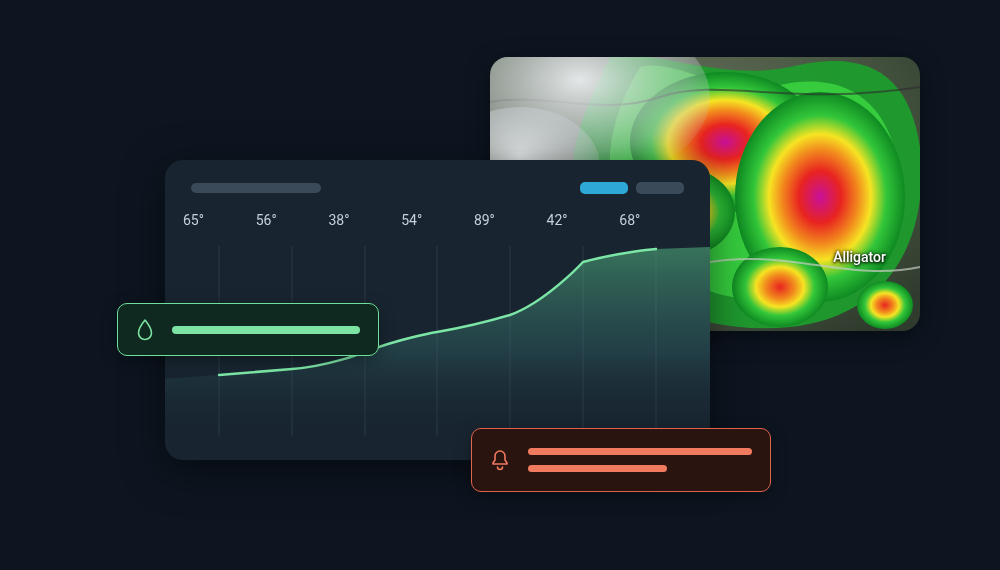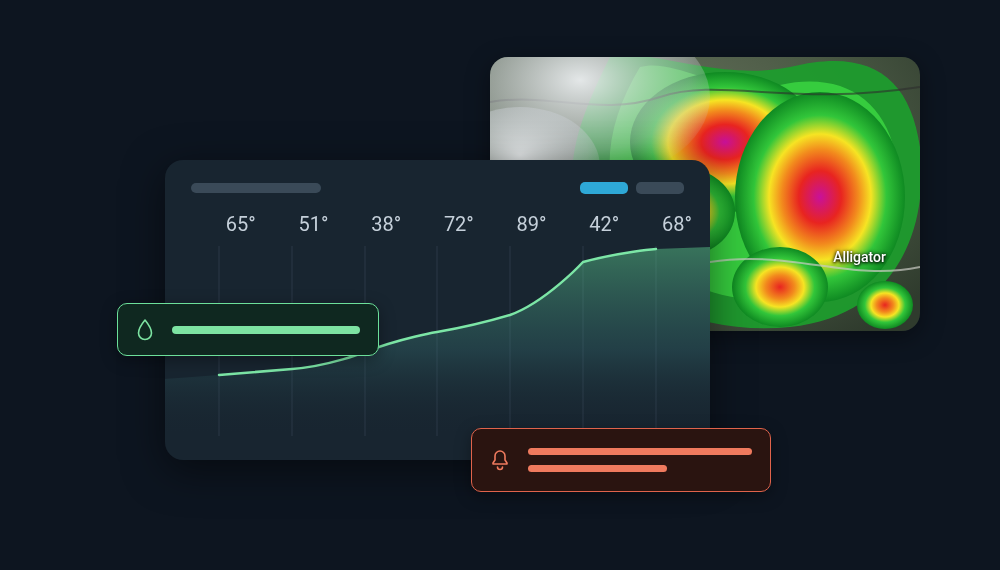--- a/index.html
+++ b/index.html
@@ -83,23 +83,23 @@
   .temps-row {
     position: absolute;
     top: 8px;
     left: 18px;
     right: 18px;
     display: flex;
     justify-content: space-between;
   }
   .temp {
     width: 14.28%;
-    text-align: right;
+    text-align: left;
     color: #c5d0da;
-    font-size: 20px;
+    font-size: 14px;
     font-weight: 400;
   }
 
   
   .humidity-card {
     position: absolute;
     top: 303px;
     left: 117px;
     width: 262px;
     height: 53px;
@@ -227,23 +227,23 @@
         <line x1="418" y1="42" x2="418" y2="232"></line>
         <line x1="491" y1="42" x2="491" y2="232"></line>
       </g>
 
       <path d="M54,171 L127,165 C165,162 200,148 200,148 C236,134 272,128 272,128 C308,122 345,111 345,111 C381,98 418,58 418,58 C455,48 491,45 491,45 L545,43 L545,232 L0,232 L0,175 Z" fill="url(#areaFill)"></path>
 
       <path d="M54,171 L127,165 C165,162 200,148 200,148 C236,134 272,128 272,128 C308,122 345,111 345,111 C381,98 418,58 418,58 C455,48 491,45 491,45" fill="none" stroke="#7ce6a6" stroke-width="2.5" stroke-linecap="round"></path>
     </svg>
     <div class="temps-row">
       <div class="temp">65°</div>
-      <div class="temp">51°</div>
+      <div class="temp">56°</div>
       <div class="temp">38°</div>
-      <div class="temp">72°</div>
+      <div class="temp">54°</div>
       <div class="temp">89°</div>
       <div class="temp">42°</div>
       <div class="temp">68°</div>
     </div>
   </div>
 </div>
 
 <div class="humidity-card">
   <svg width="18" height="22" viewBox="0 0 18 22">
     <path d="M9 1 C9 1 2.5 9 2.5 14 a6.5 6.5 0 0 0 13 0 C15.5 9 9 1 9 1 Z" fill="none" stroke="#7de3a2" stroke-width="1.6" stroke-linejoin="round"></path>

